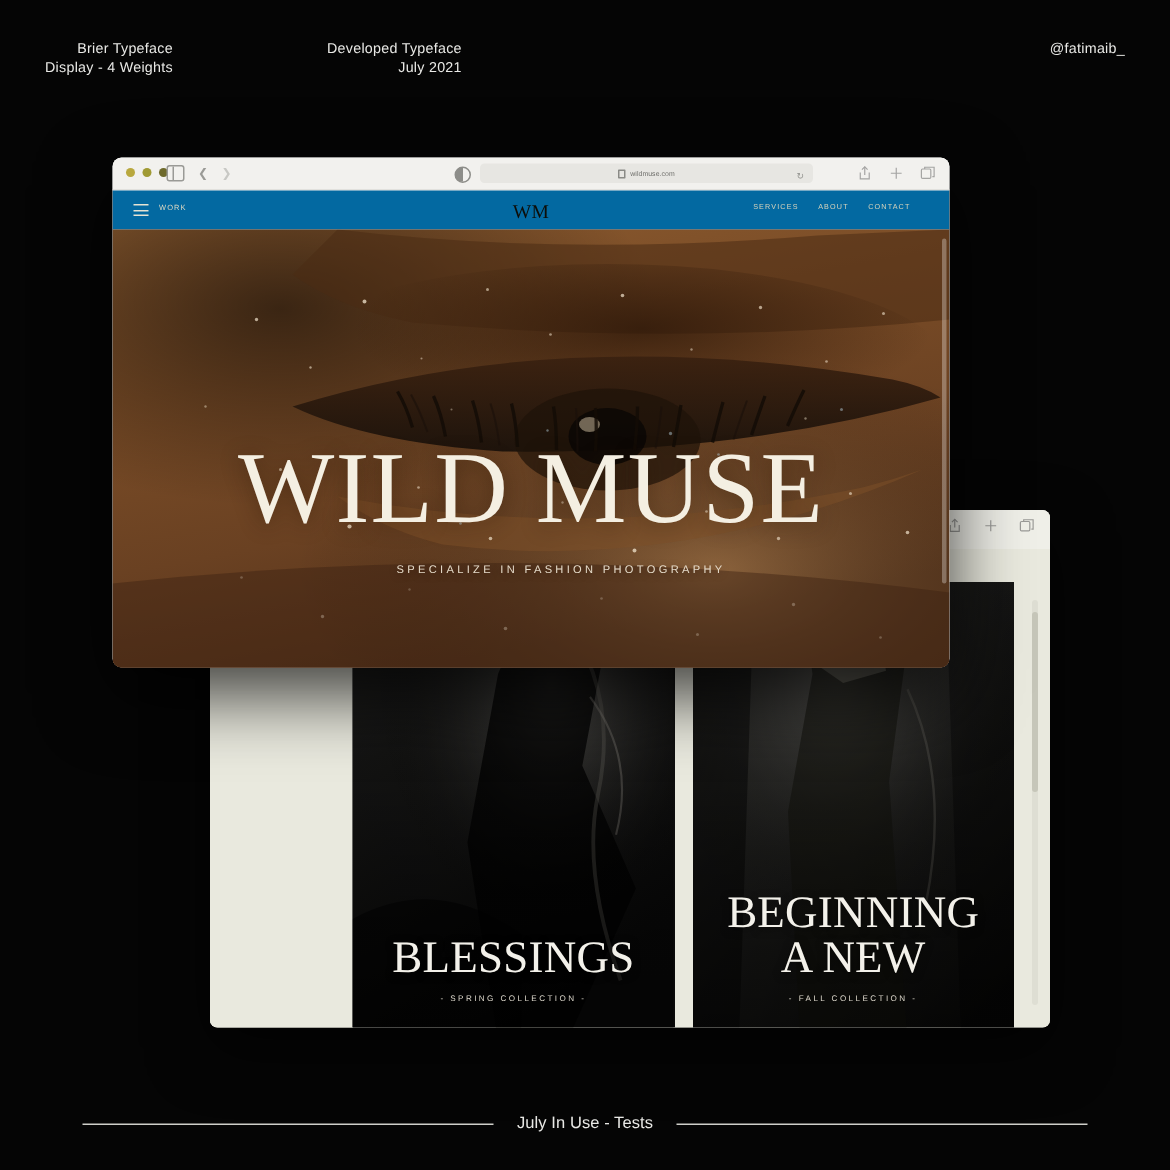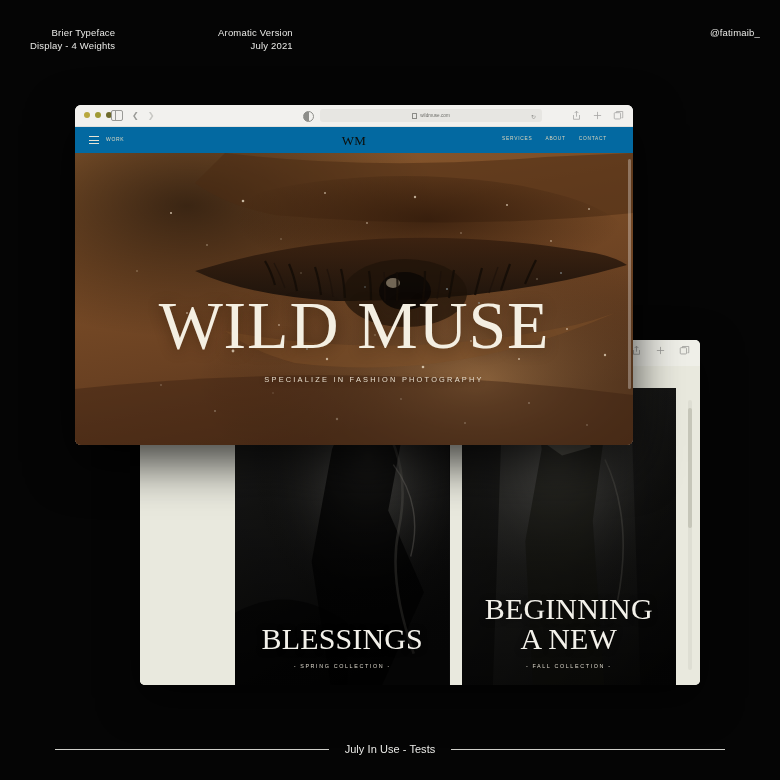--- a/index.html
+++ b/index.html
@@ -8,21 +8,21 @@
     font-family:"Liberation Sans", sans-serif;
     -webkit-font-smoothing:antialiased;
   }
   .page{position:relative;width:780px;height:780px;background:#050505;}
 
   
   .meta{position:absolute;top:26px;left:0;width:780px;height:40px;}
   .meta-col{position:absolute;font-size:9.5px;line-height:13px;color:#e9e9e6;letter-spacing:.02em;}
   .meta-col.c1{left:30px;top:0;}
   .meta-col.c2{left:218px;top:0;}
-  .meta-col.c3{right:20px;top:0;text-align:center;}
+  .meta-col.c3{right:30px;top:0;text-align:center;}
   .meta-line{display:block;white-space:nowrap;text-align:right;}
 
   
   .win2{
     position:absolute;left:140px;top:340px;width:560px;height:345px;
     background:#e9e9de;border-radius:5px;overflow:hidden;
     box-shadow:0 14px 40px rgba(0,0,0,.65);
   }
   .win2-bar{
     position:absolute;right:0;top:0;width:100%;height:26px;background:#efefe8;
@@ -121,21 +121,21 @@
 <body>
 
 <div class="page">
 
   <div class="meta">
     <div class="meta-col c1">
       <span class="meta-line">Brier Typeface</span>
       <span class="meta-line">Display - 4 Weights</span>
     </div>
     <div class="meta-col c2">
-      <span class="meta-line">Aromatic Version</span>
+      <span class="meta-line">Developed Typeface</span>
       <span class="meta-line">July 2021</span>
     </div>
     <div class="meta-col c3">@fatimaib_</div>
   </div>
 
   <div class="win2">
     <div class="win2-bar">
       <div class="win2-icons">
         <svg class="ic" viewBox="0 0 14 14">
           <path d="M7 1.5v7" stroke="#555" stroke-width="1" fill="none"></path>

